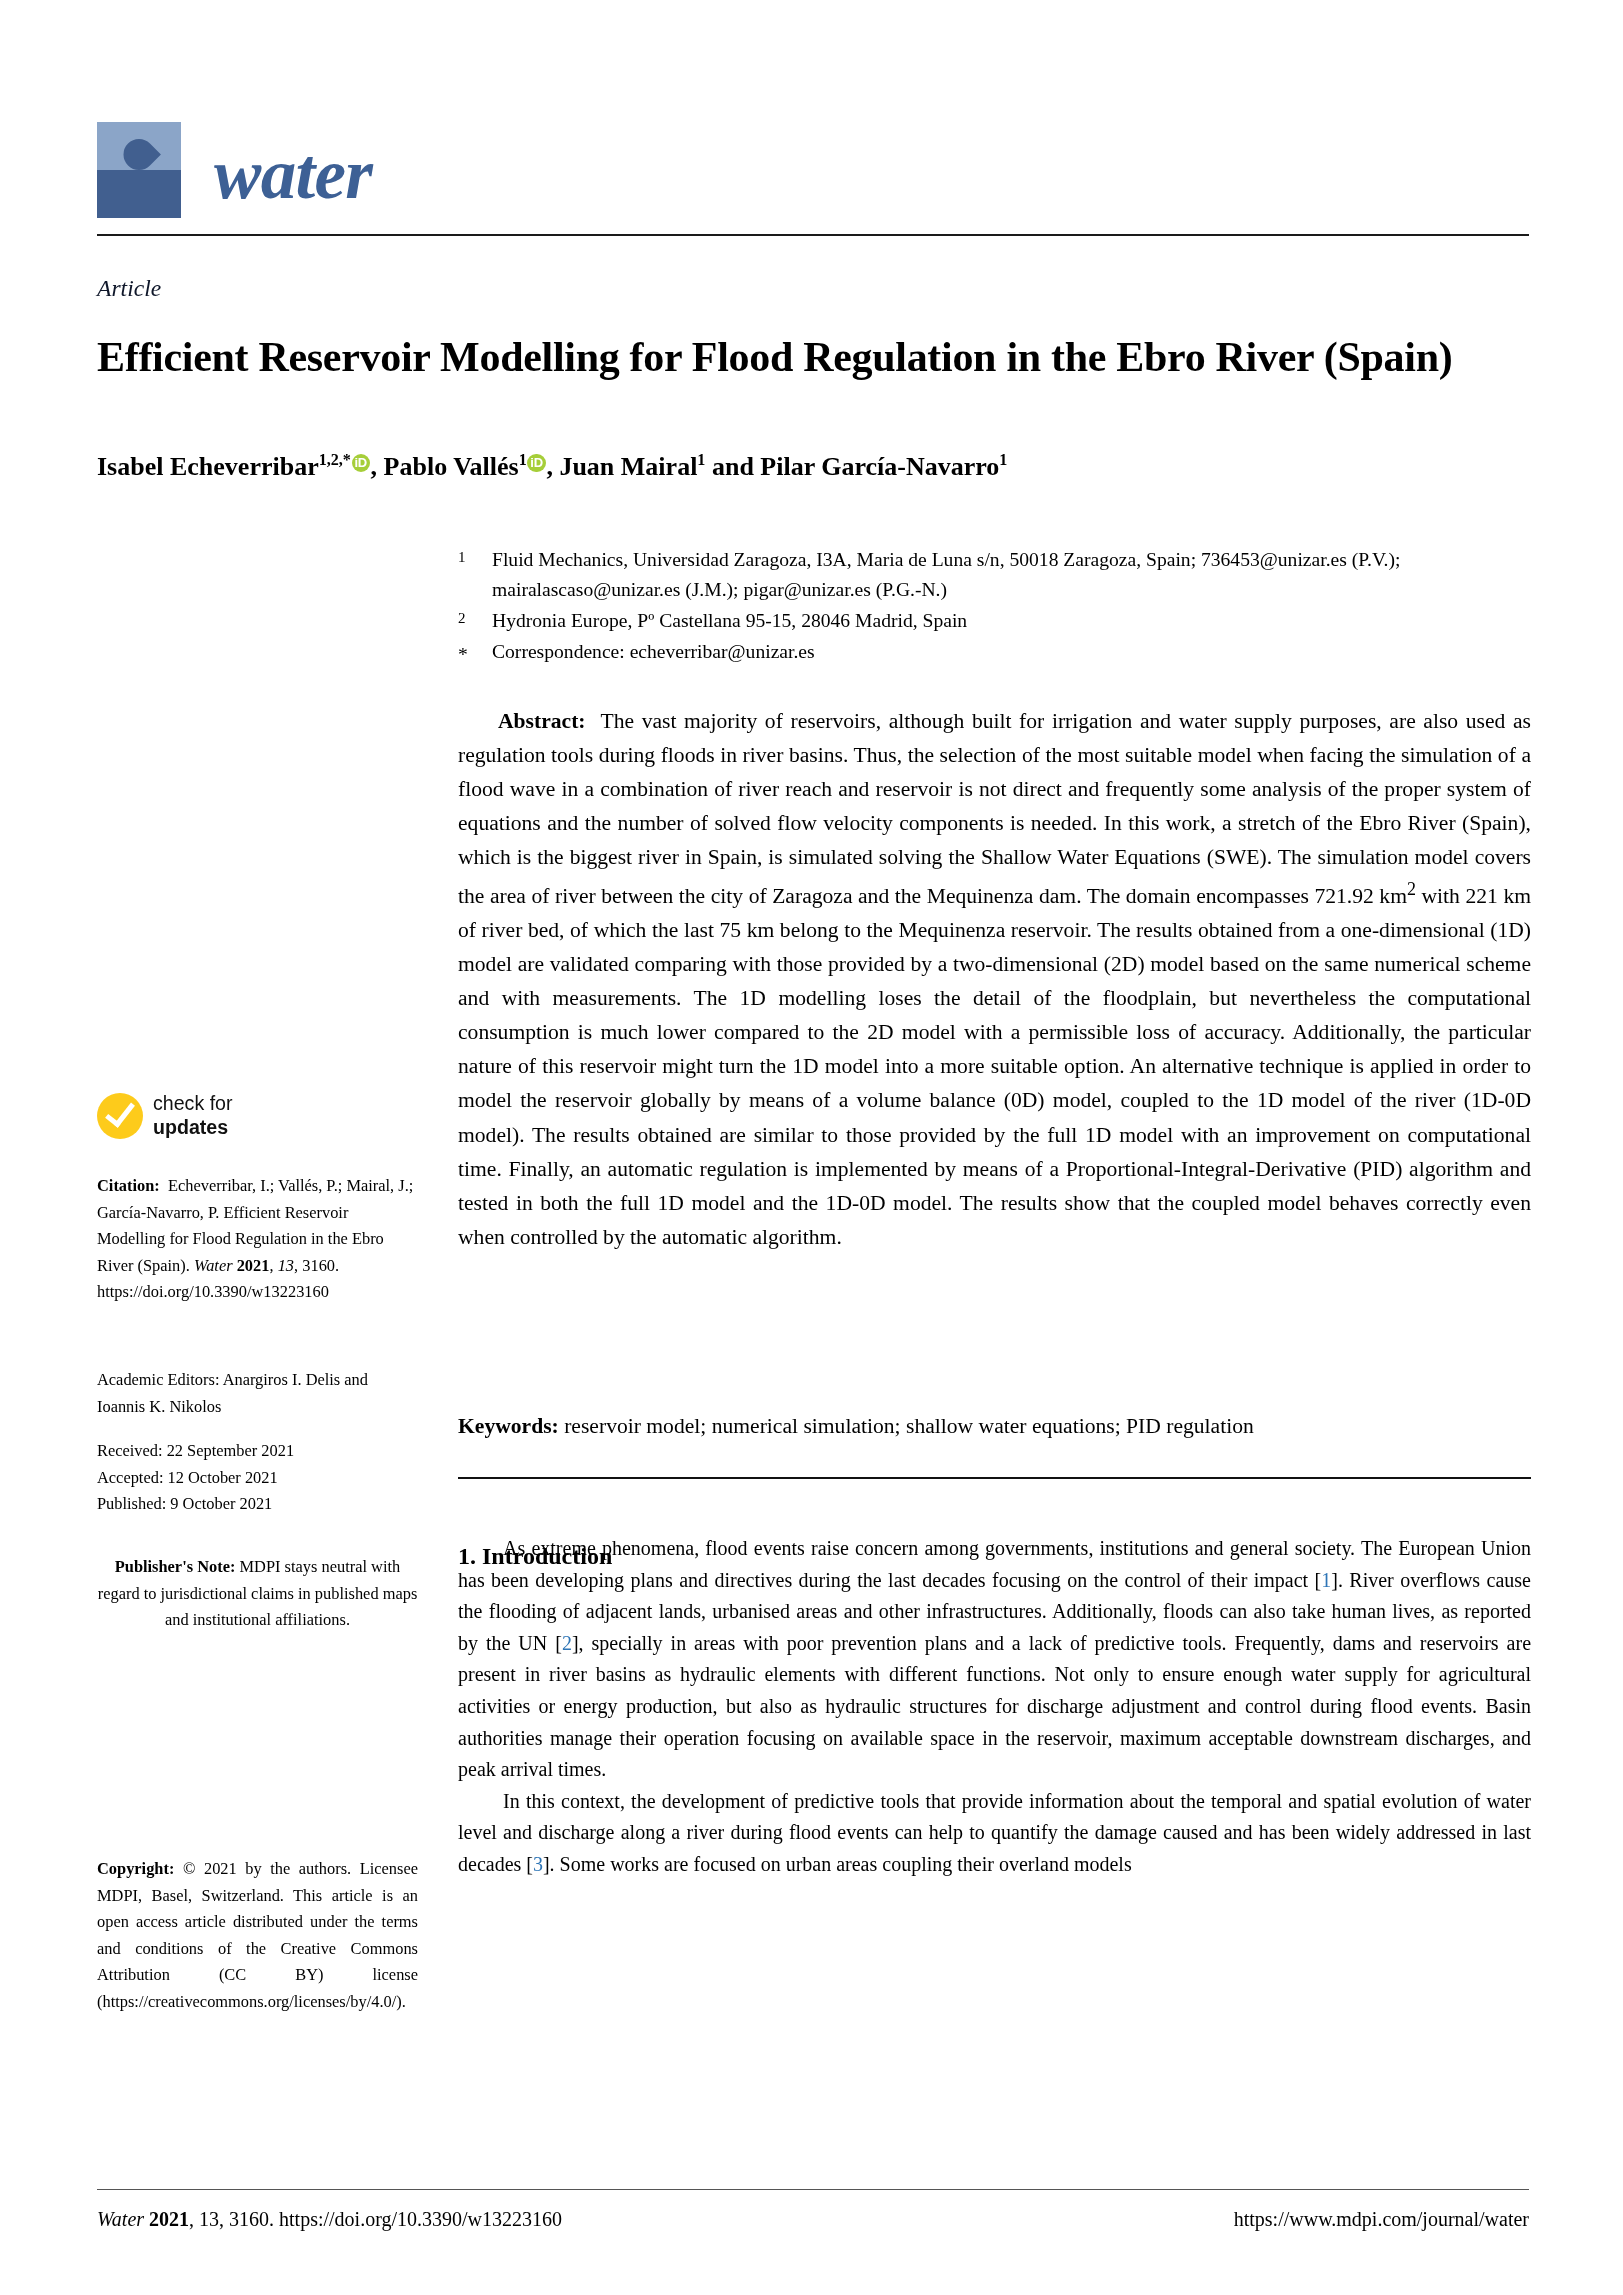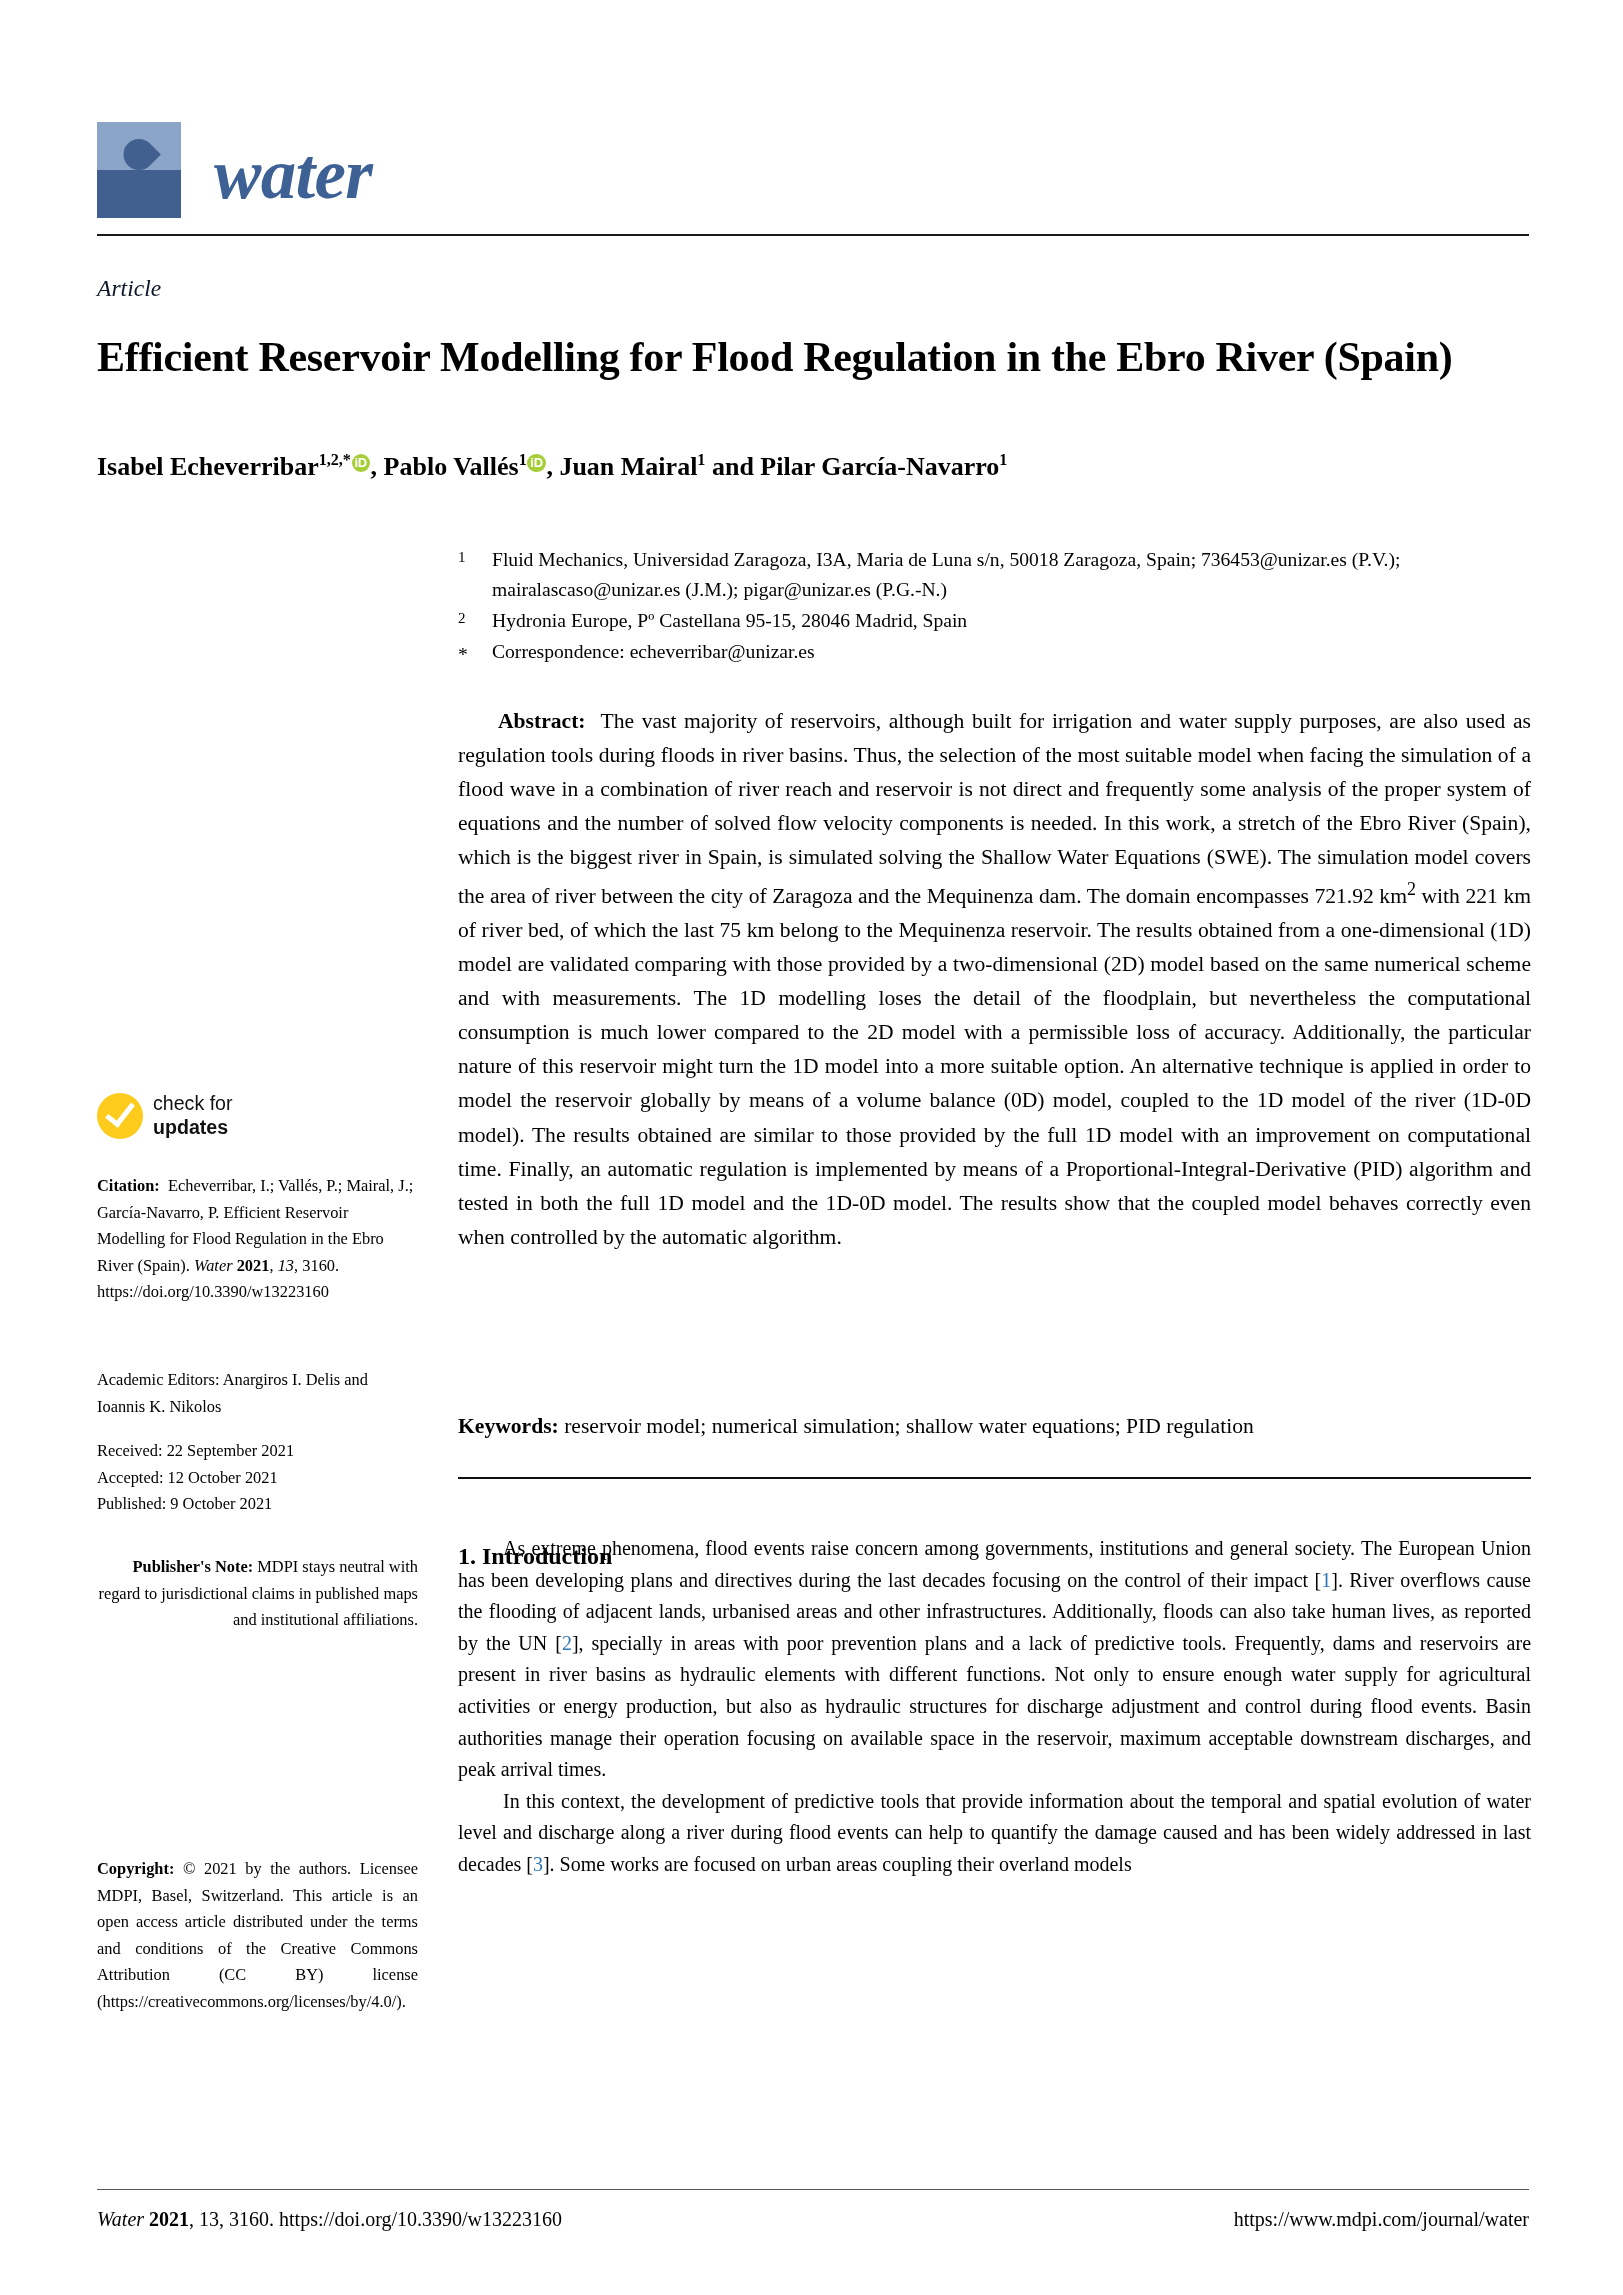--- a/index.html
+++ b/index.html
@@ -263,21 +263,21 @@
     line-height: 1.22;
     color: #111;
   }
   .cu-text .cu-upd {
     font-weight: bold;
   }
 
   .citation-block { top: 1173px; text-align: left; }
   .editors-block  { top: 1367px; }
   .dates-block    { top: 1438px; }
-  .pubnote-block  { top: 1554px; text-align: right; }
+  .pubnote-block  { top: 1554px; text-align: center; }
   .copyright-block{ top: 1856px; text-align: justify; }
 
   .sidebar-line { display: block; }
 
   
   .footer-rule {
     position: absolute;
     left: 97px;
     top: 2189px;
     width: 1432px;

